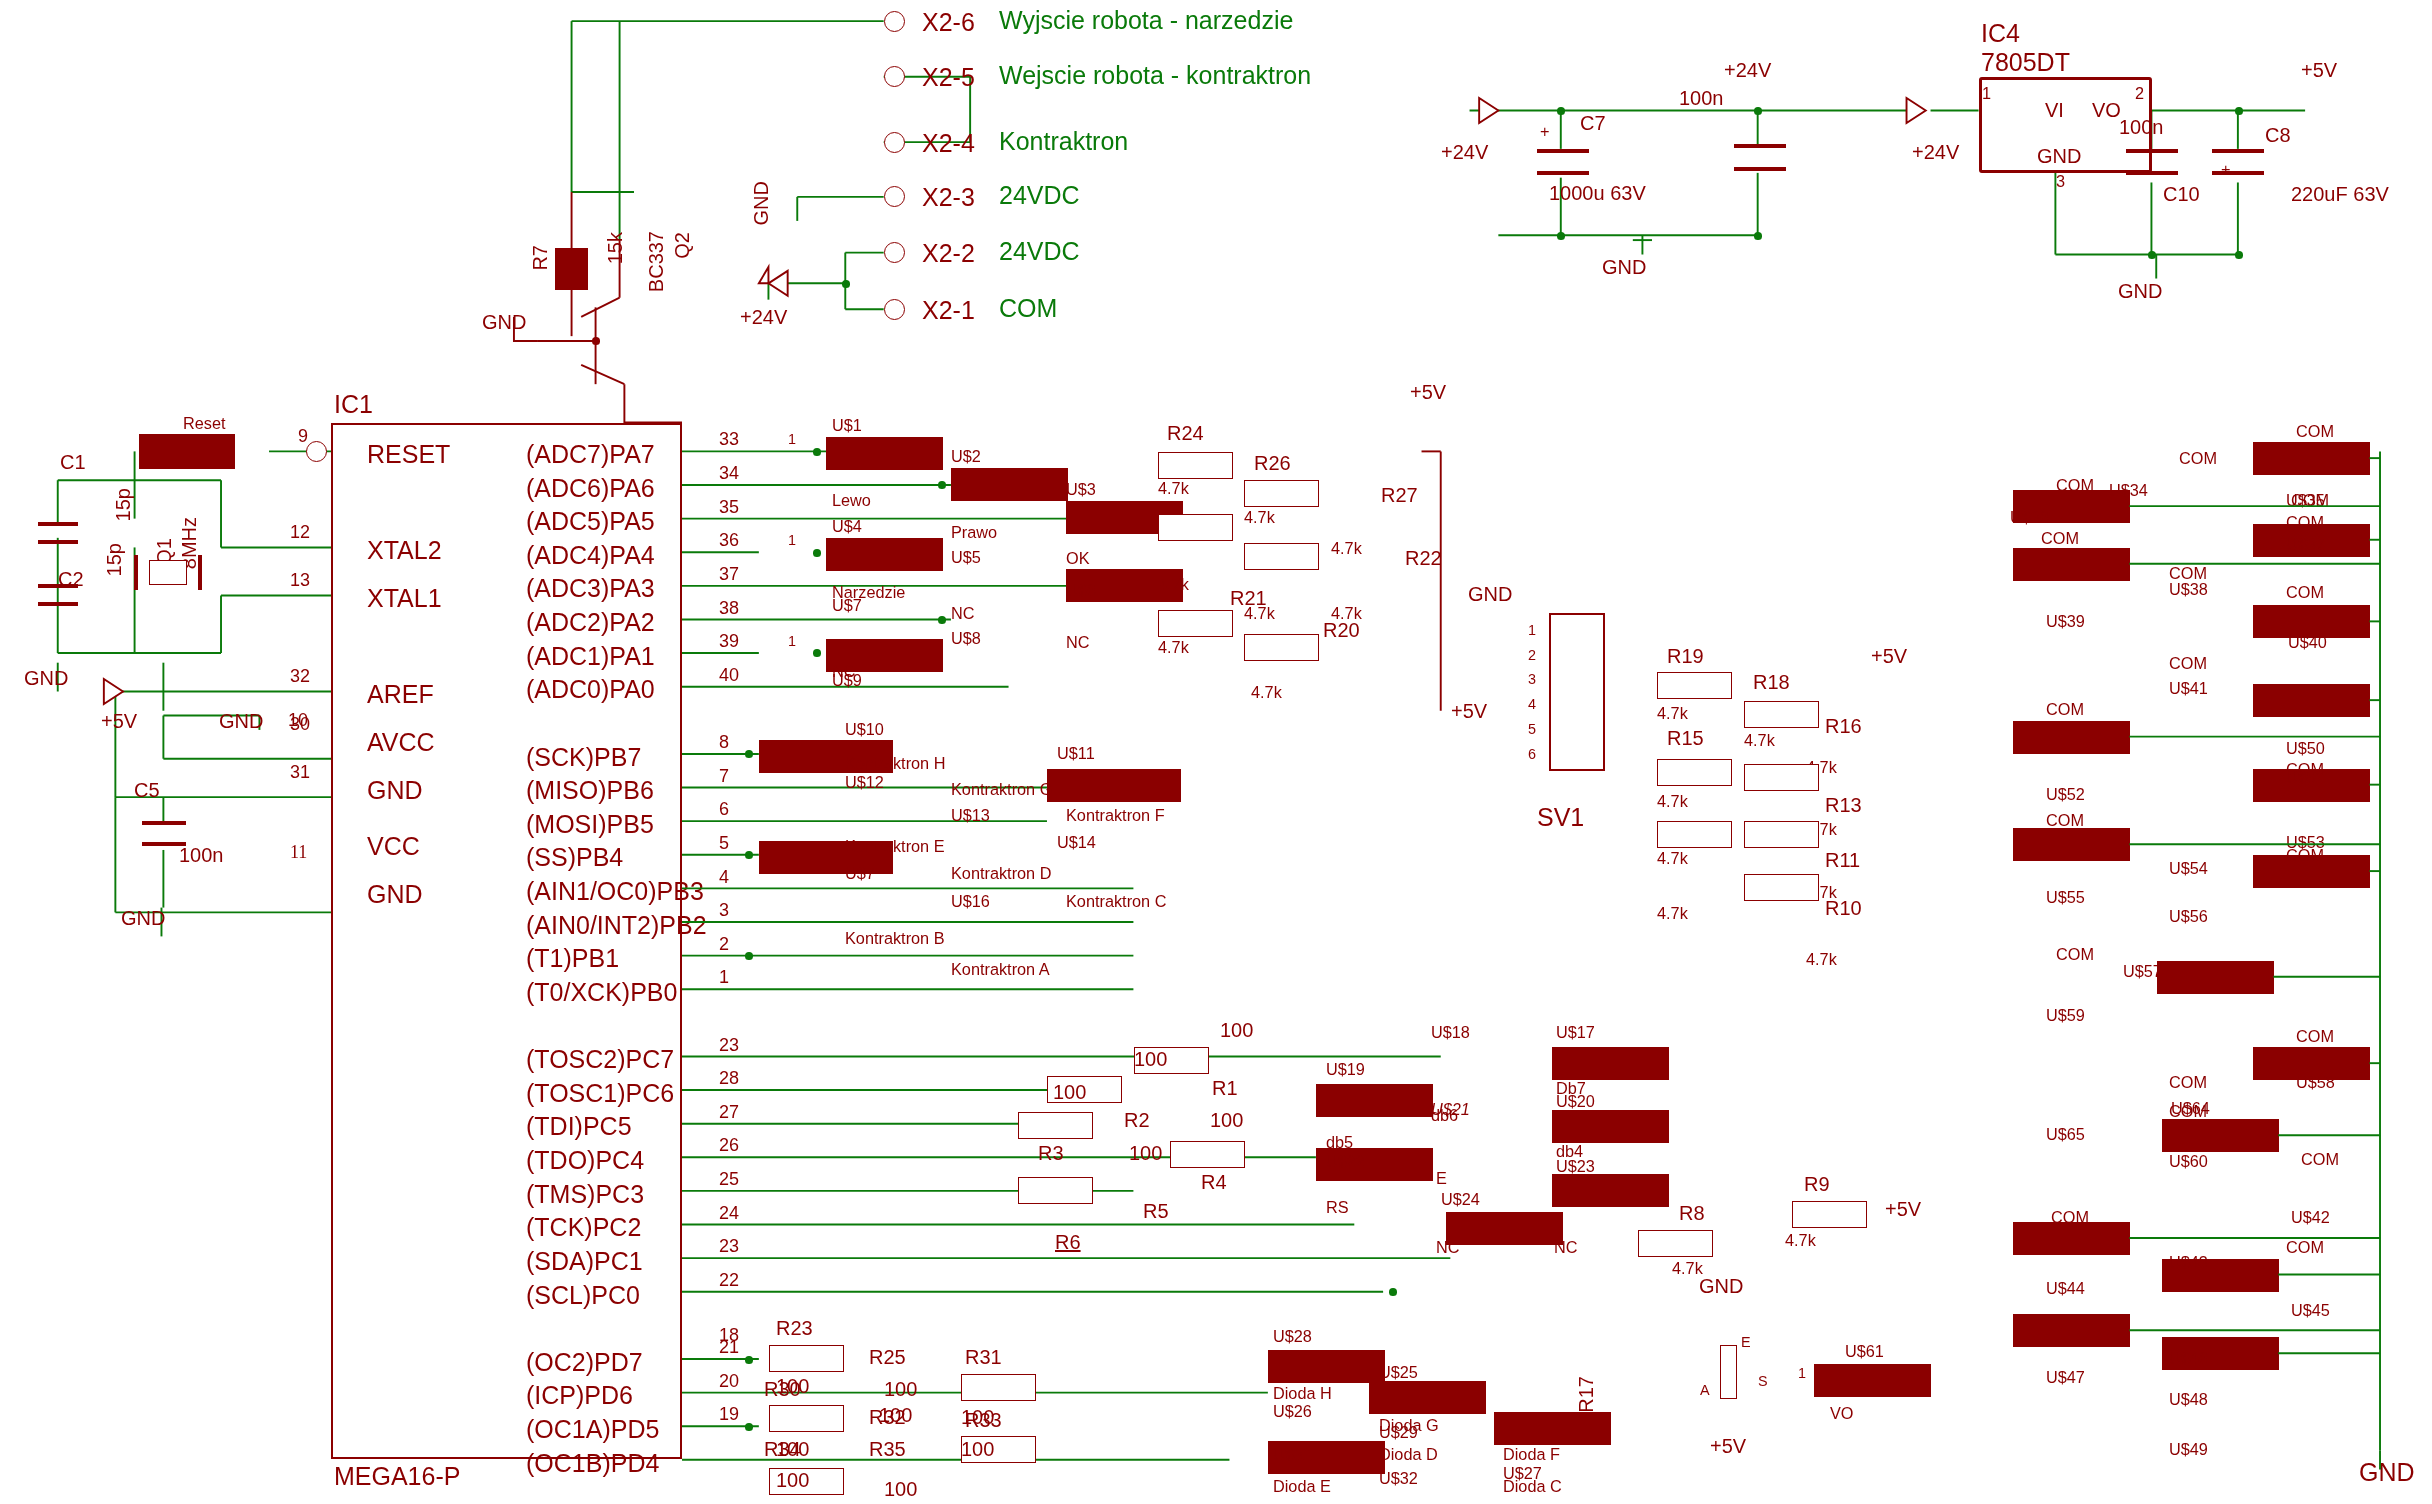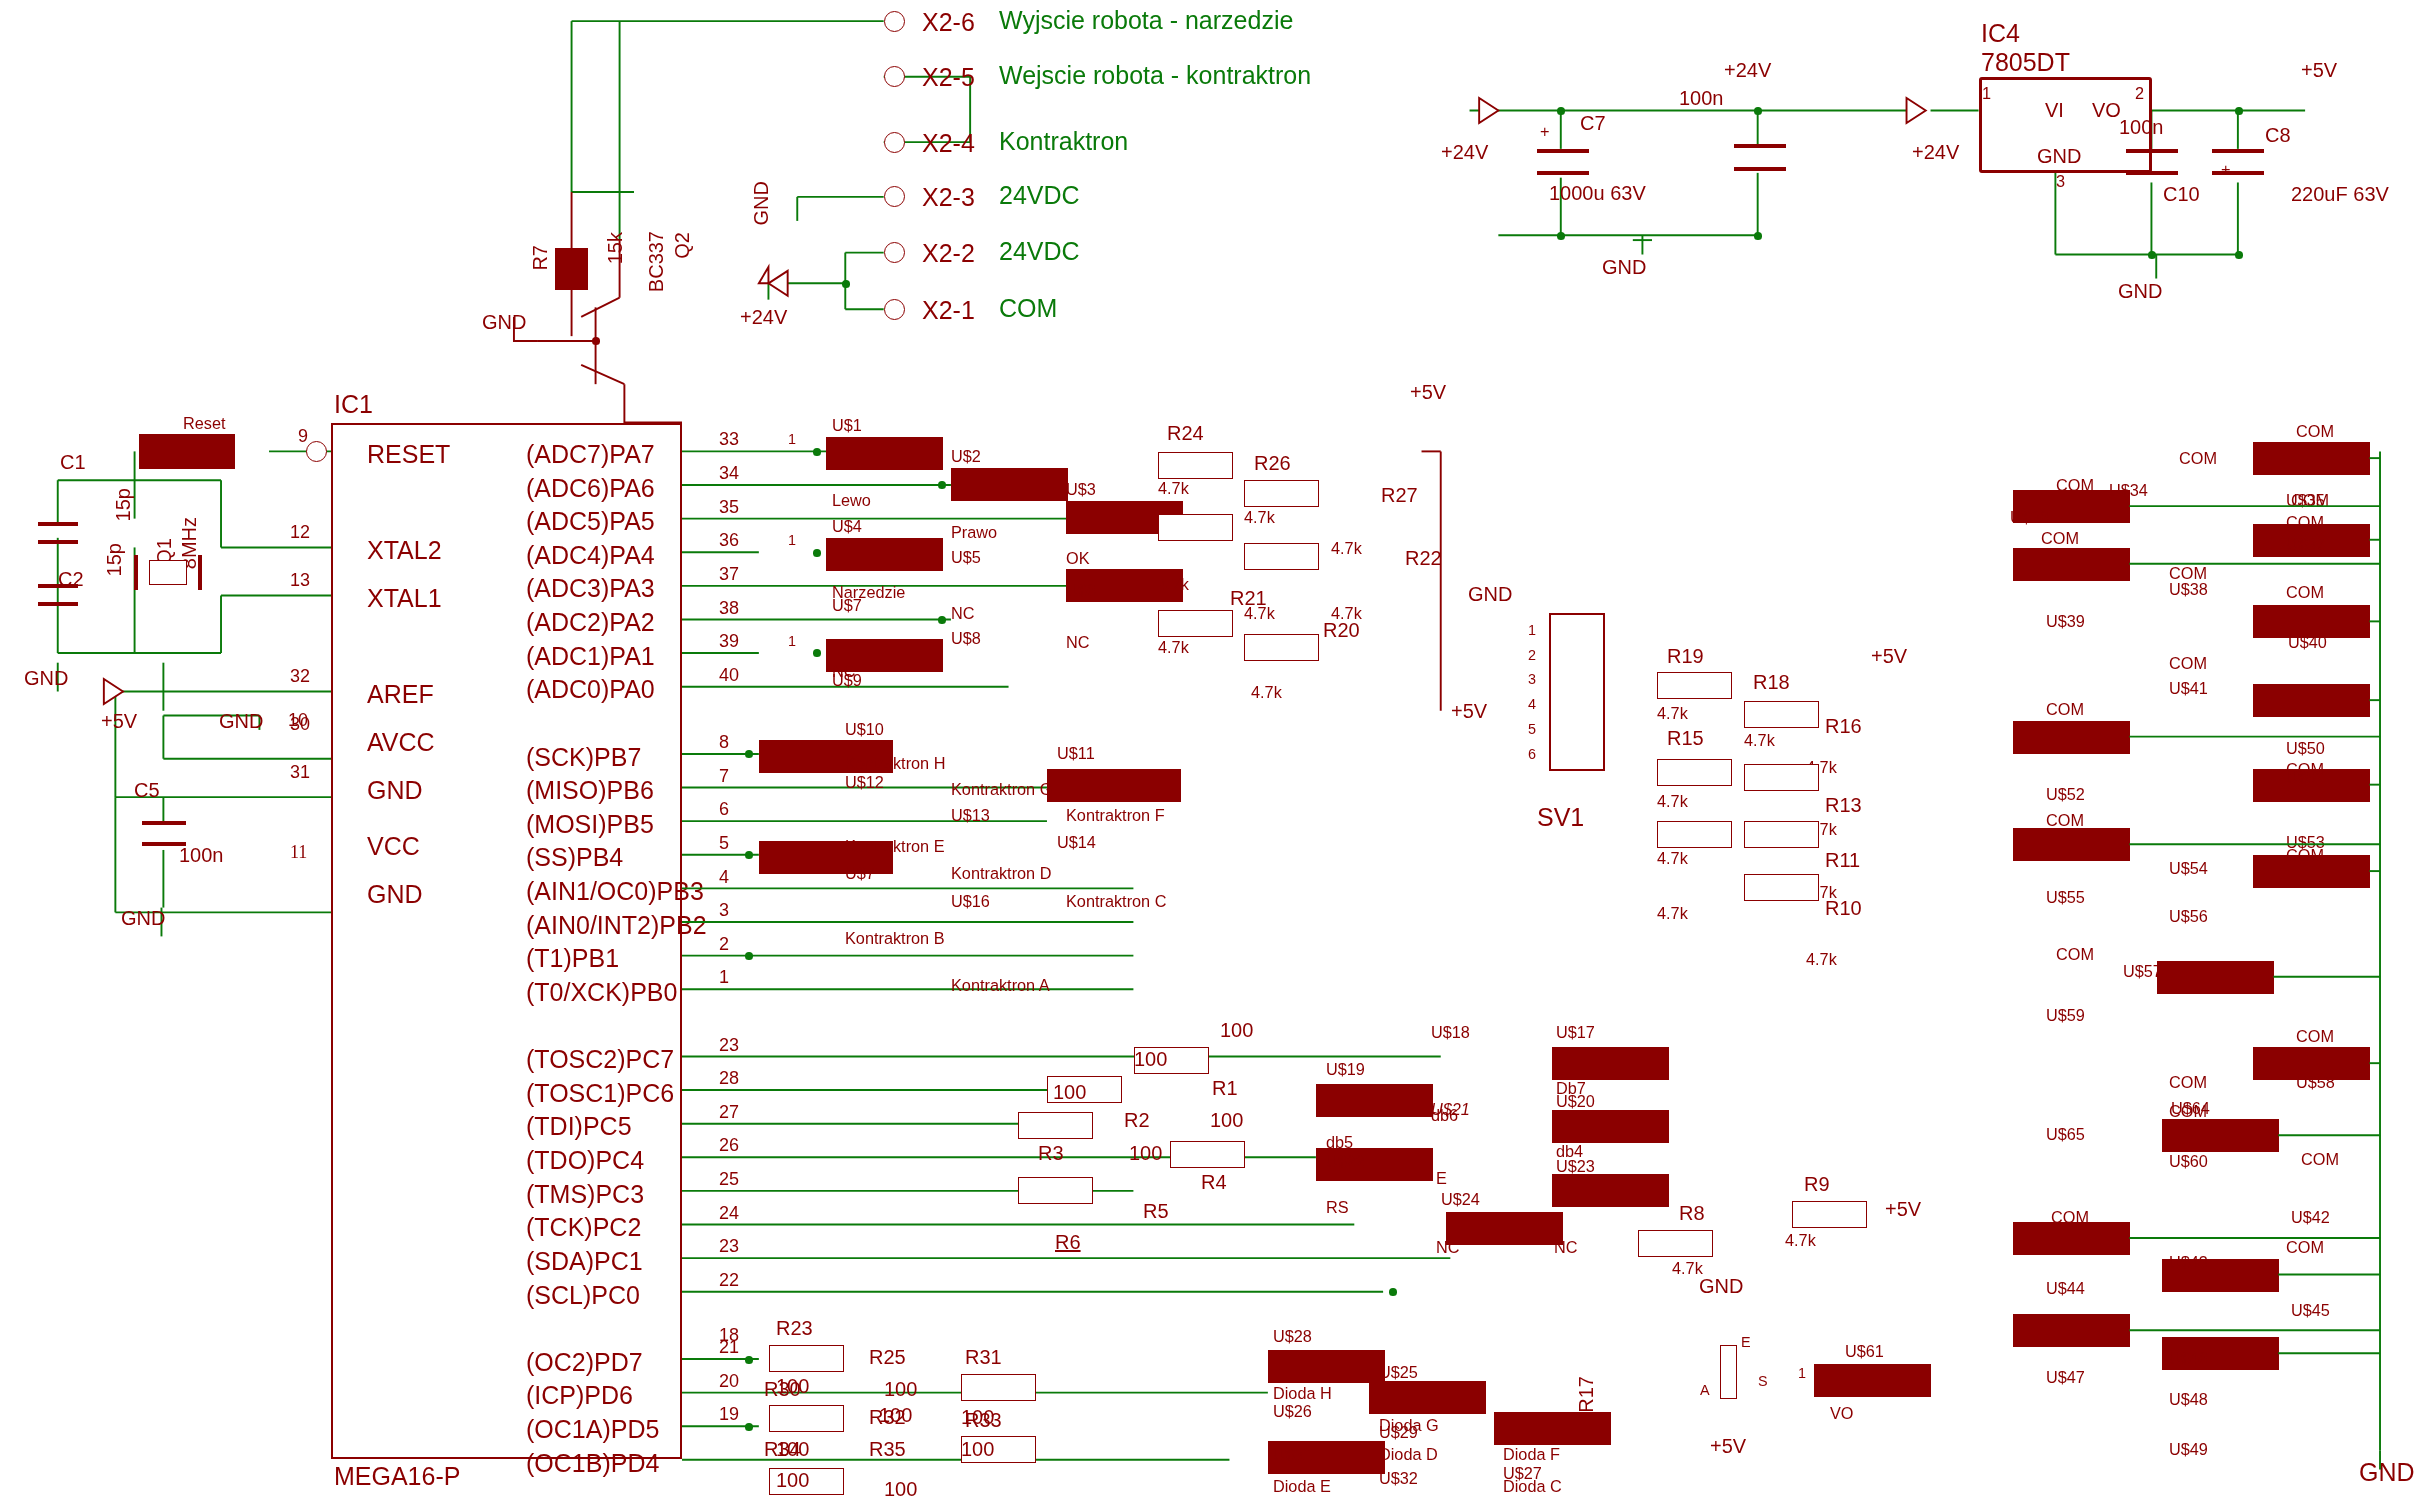--- a/index.html
+++ b/index.html
@@ -412,21 +412,21 @@
   <div class="lbl sm" style="left:845px;top:865px;">U$7</div>
   <div class="lbl sm" style="left:951px;top:893px;">U$16</div>
 
   <div class="lbl sm" style="left:845px;top:755px;">Kontraktron H</div>
   <div class="lbl sm" style="left:951px;top:781px;">Kontraktron G</div>
   <div class="lbl sm" style="left:1066px;top:807px;">Kontraktron F</div>
   <div class="lbl sm" style="left:845px;top:838px;">Kontraktron E</div>
   <div class="lbl sm" style="left:951px;top:865px;">Kontraktron D</div>
   <div class="lbl sm" style="left:1066px;top:893px;">Kontraktron C</div>
   <div class="lbl sm" style="left:845px;top:930px;">Kontraktron B</div>
-  <div class="lbl sm" style="left:951px;top:961px;margin-top:16px;">Kontraktron A</div>
+  <div class="lbl sm" style="left:951px;top:961px;">Kontraktron A</div>
 
   <div class="lbl" style="left:1468px;top:584px;">GND</div>
   <div class="lbl" style="left:1451px;top:701px;">+5V</div>
 
   <div class="box" style="left:1549px;top:613px;width:56px;height:158px;border-width:2.9px;"></div>
   <div class="lbl big" style="left:1537px;top:805px;">SV1</div>
   <div class="lbl xs" style="left:1528px;top:623px;">1</div>
   <div class="lbl xs" style="left:1528px;top:648px;">2</div>
   <div class="lbl xs" style="left:1528px;top:672px;">3</div>
   <div class="lbl xs" style="left:1528px;top:697px;">4</div>

